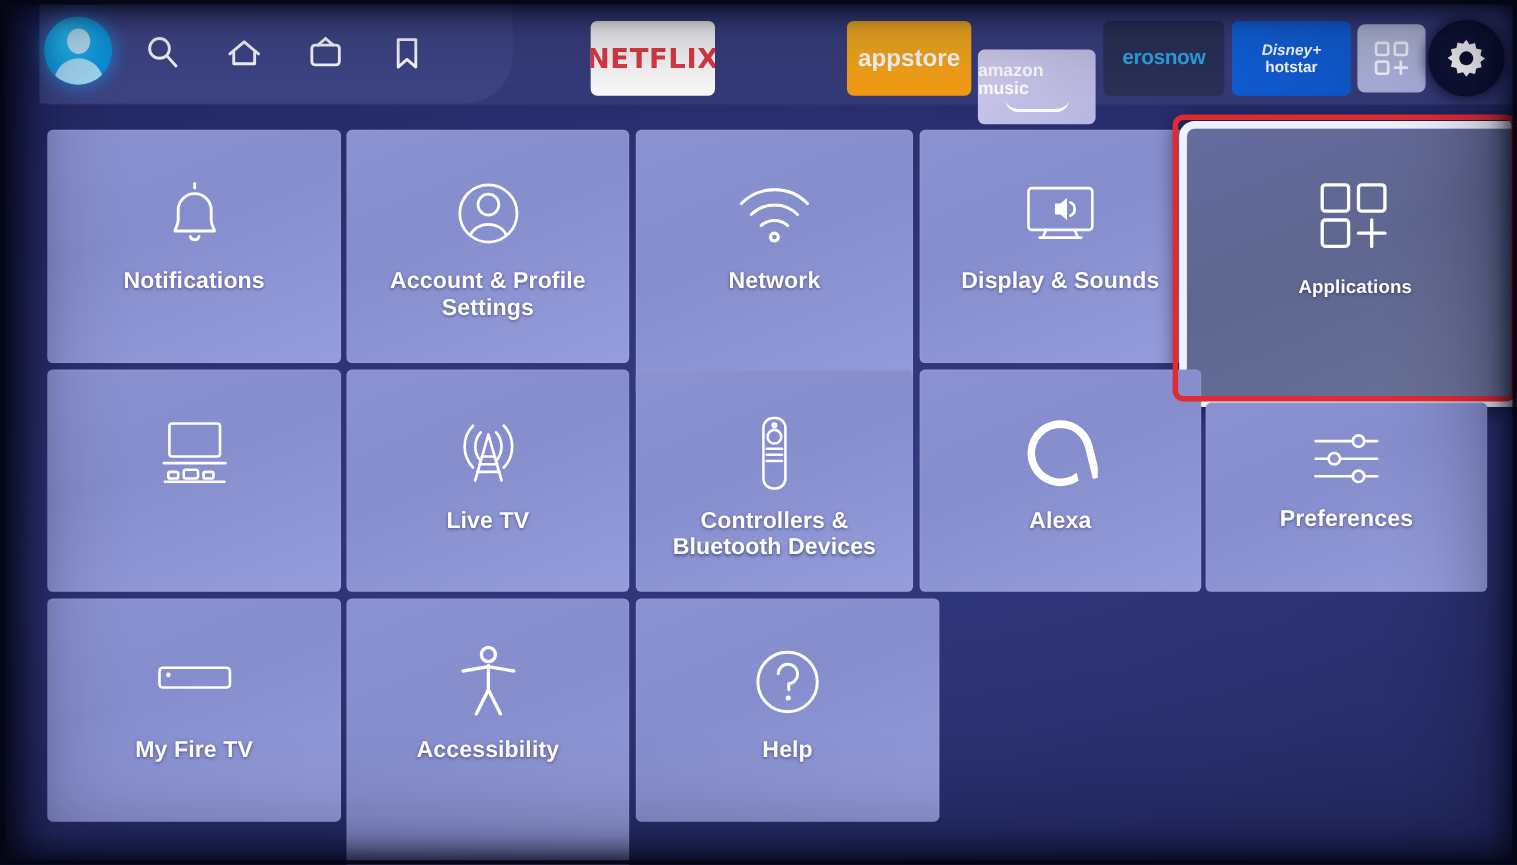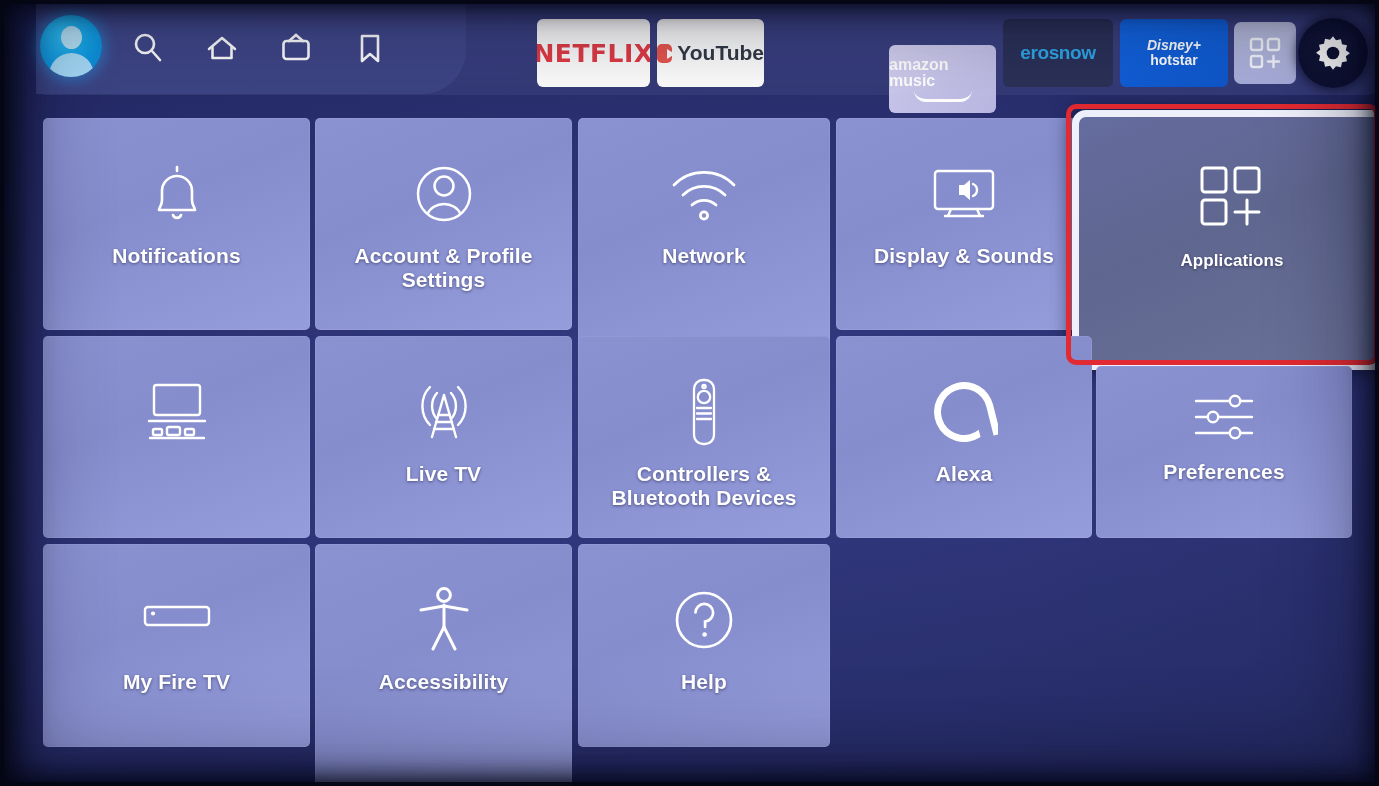--- a/index.html
+++ b/index.html
@@ -153,25 +153,24 @@
     <div class="navicon" style="left:350px">
       <svg viewBox="0 0 40 40" fill="none" stroke="#ffffff" stroke-width="2.6" stroke-linejoin="round" stroke-linecap="round">
         <path d="M12 8 H28 V33 L20 26 L12 33 Z"></path>
       </svg>
     </div>
 
     <div class="appchip chip-netflix">
       <span>NETFLIX</span>
     </div>
 
-    <div class="appchip chip-youtube">
-      <span class="ytbtn"></span>
-      <span>YouTube</span>
-    </div>
-
+
+    <div class="appchip chip-appstore">
+      <span>appstore</span>
+    </div>
 
     <div class="appchip chip-amazonmusic">
       <span>amazon music</span>
       <span class="smile"></span>
     </div>
 
     <div class="appchip chip-eros">
       <span>erosnow</span>
     </div>
 
@@ -339,21 +338,21 @@
           <circle cx="31" cy="10" r="6.4"></circle>
           <path d="M31 20 v22"></path>
           <path d="M8 25 L31 21 L54 25"></path>
           <path d="M31 42 L20 64"></path>
           <path d="M31 42 L42 64"></path>
         </svg>
       </div>
       <div class="lbl">Accessibility</div>
     </div>
 
-    <div class="tile" style="left:578px;top:448px;width:252px;height:203px">
+    <div class="tile" style="left:578px;top:448px;width:276px;height:203px">
       <div class="ico">
         <svg width="68" height="68" viewBox="0 0 68 68" fill="none" stroke="#ffffff" stroke-width="2.7">
           <circle cx="34" cy="34" r="27"></circle>
           <path d="M25.5 26.5 a8.8 8.8 0 1 1 9.6 9 v5.5" stroke-linecap="round"></path>
           <circle cx="34.6" cy="48.5" r="2.3" fill="#ffffff" stroke="none"></circle>
         </svg>
       </div>
       <div class="lbl">Help</div>
     </div>
 

